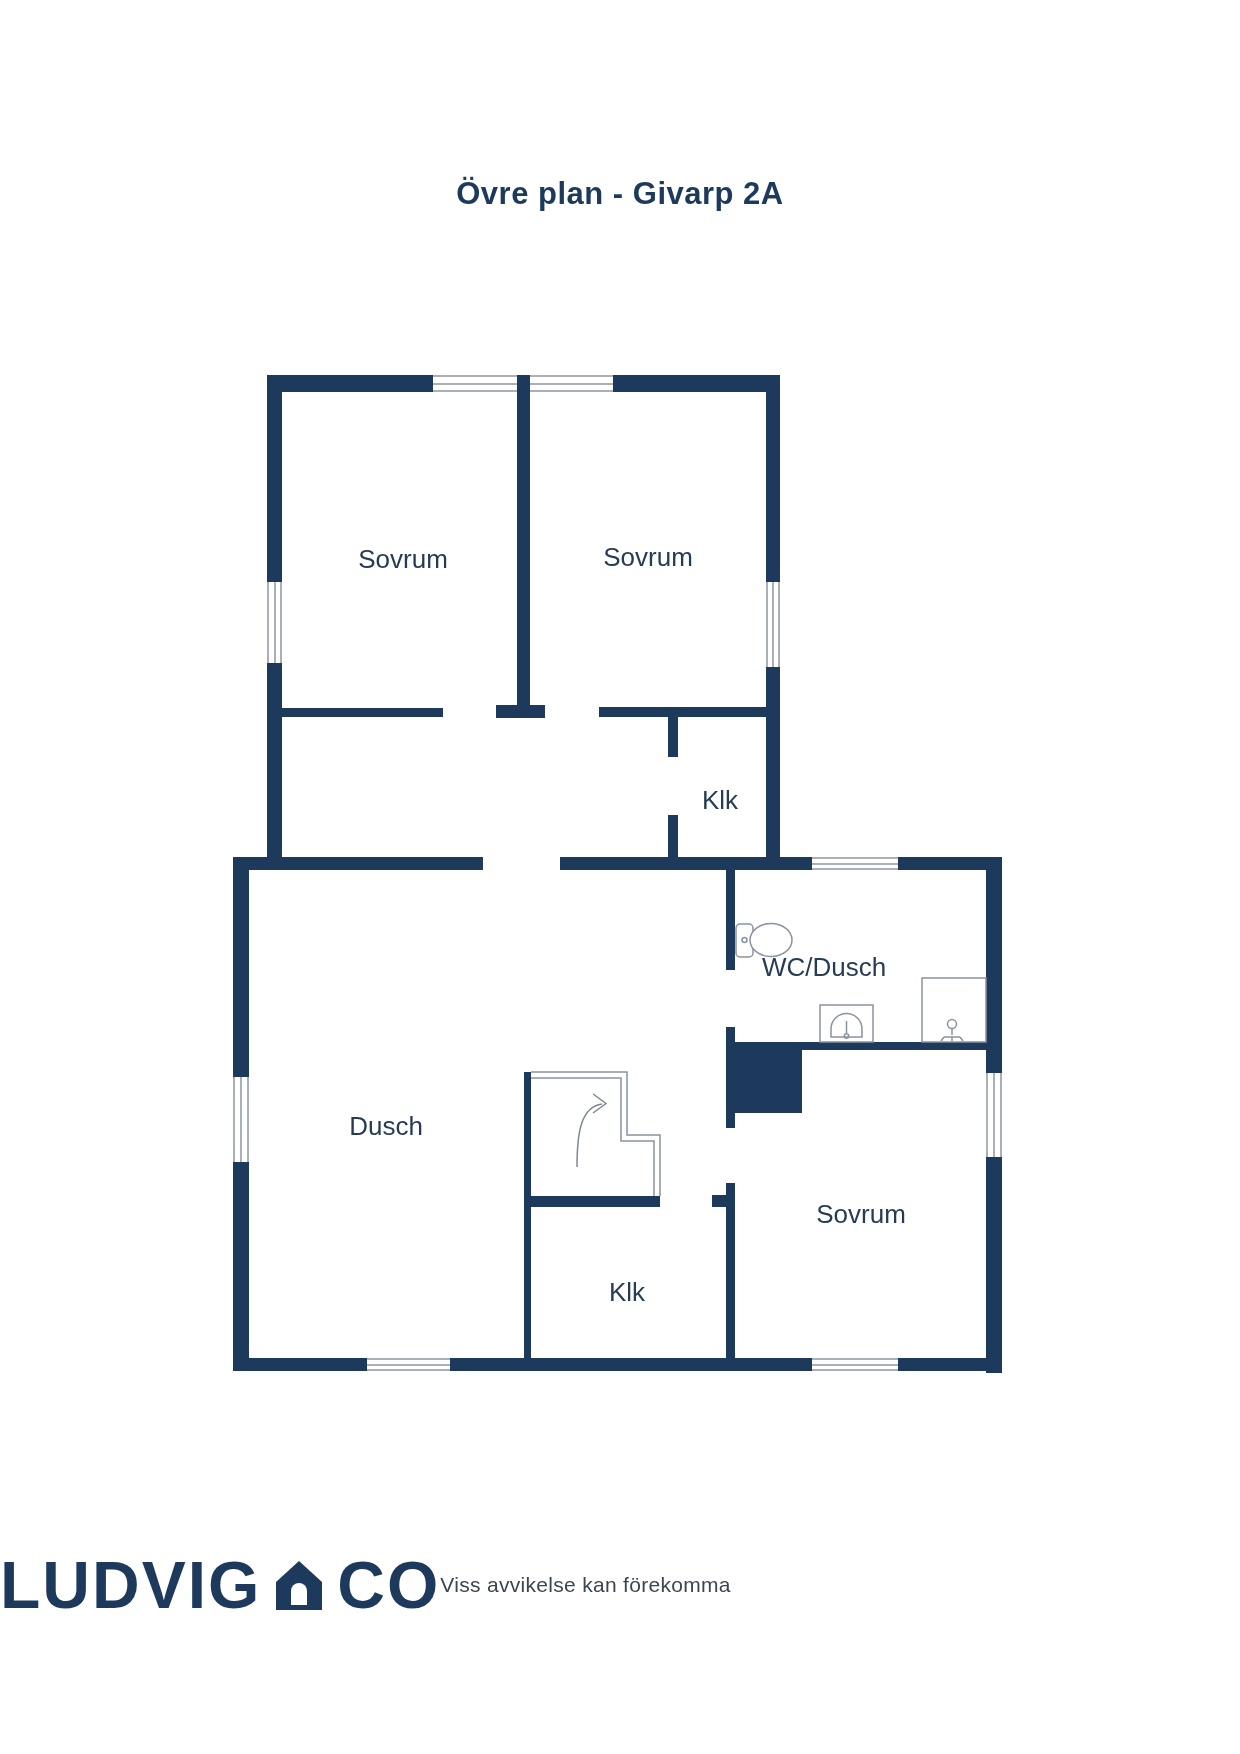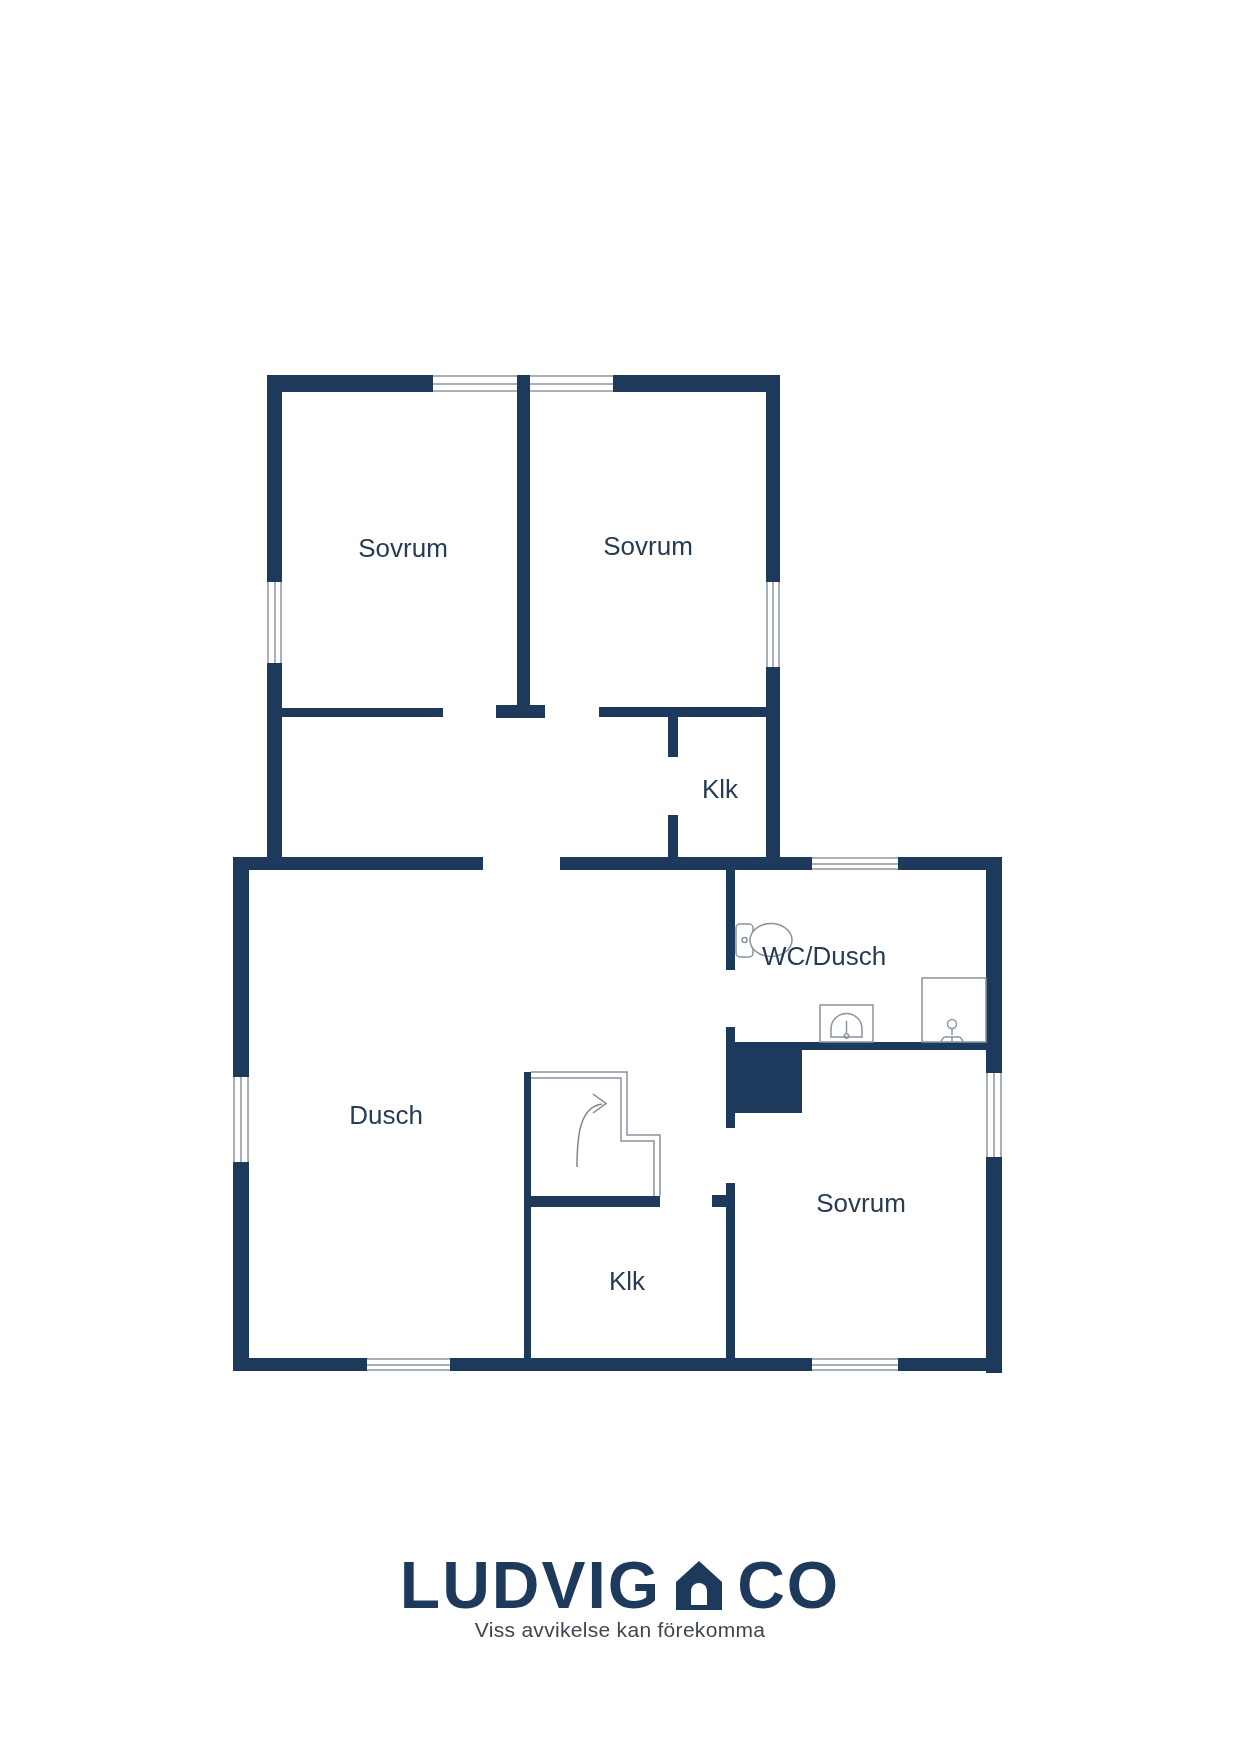--- a/index.html
+++ b/index.html
@@ -32,39 +32,40 @@
     background-size:100% 2px;background-position:center;background-repeat:no-repeat;
   }
   .win-v{
     border-left:2px solid var(--window-line);
     border-right:2px solid var(--window-line);
     background-image:linear-gradient(var(--window-line),var(--window-line));
     background-size:2px 100%;background-position:center;background-repeat:no-repeat;
   }
   .room-label{
     position:absolute;transform:translate(-50%,-50%);
-    font-size:26px;color:var(--label-text);white-space:nowrap;
+    font-size:26px;color:var(--label-text);white-space:nowrap;margin-top:11px;
   }
   .fixtures{position:absolute;left:0;top:0;pointer-events:none;}
   .footer{
     position:absolute;left:0;top:1552px;width:1240px;
-    display:flex;flex-direction:column;align-items:center;
+    display:flex;flex-direction:row;align-items:center;
   }
   .logo-row{display:flex;align-items:center;gap:15px;}
   .brand-word{
     font-size:66px;line-height:1;font-weight:800;
     color:var(--wall);letter-spacing:2px;
   }
   .tagline{font-size:21px;color:#3c4650;letter-spacing:0.3px;}
 </style>
 </head>
 <body>
 
 <div class="page">
 
+  <div class="title">Övre plan - Givarp 2A</div>
 
   <div class="plan">
 
     <div class="w" style="left:267px;top:375px;width:166px;height:17px"></div>
     <div class="w" style="left:517px;top:375px;width:13px;height:17px"></div>
     <div class="w" style="left:613px;top:375px;width:167px;height:17px"></div>
     <div class="w" style="left:267px;top:375px;width:15px;height:207px"></div>
     <div class="w" style="left:267px;top:663px;width:15px;height:207px"></div>
     <div class="w" style="left:766px;top:375px;width:14px;height:207px"></div>
     <div class="w" style="left:766px;top:667px;width:14px;height:203px"></div>

